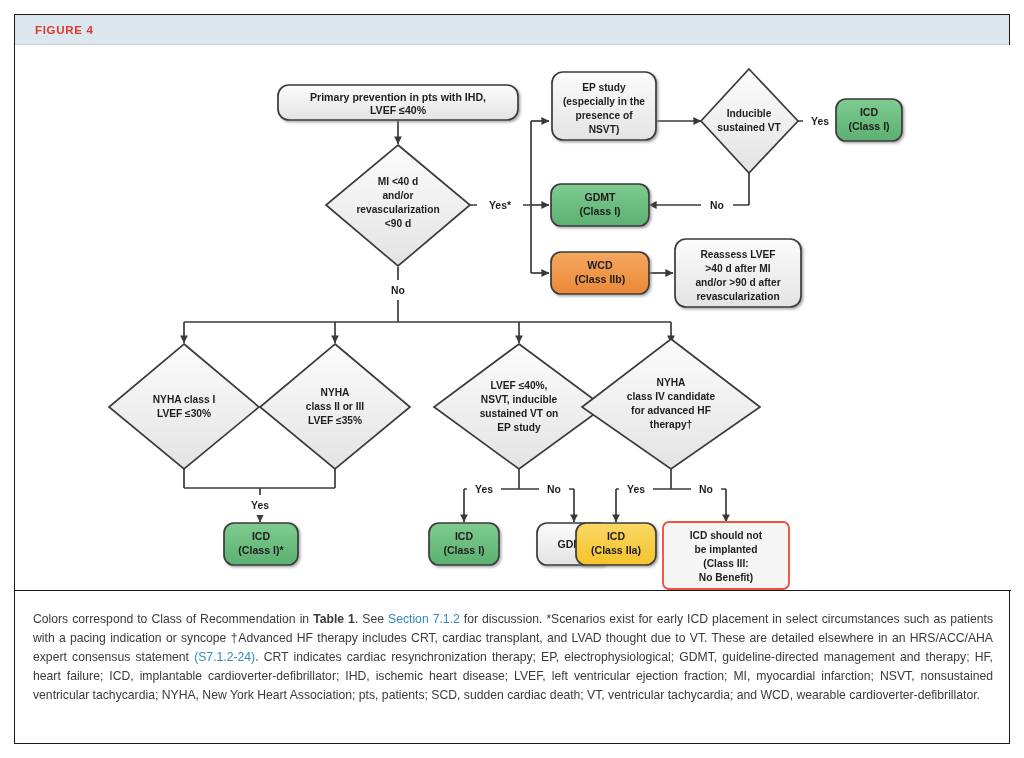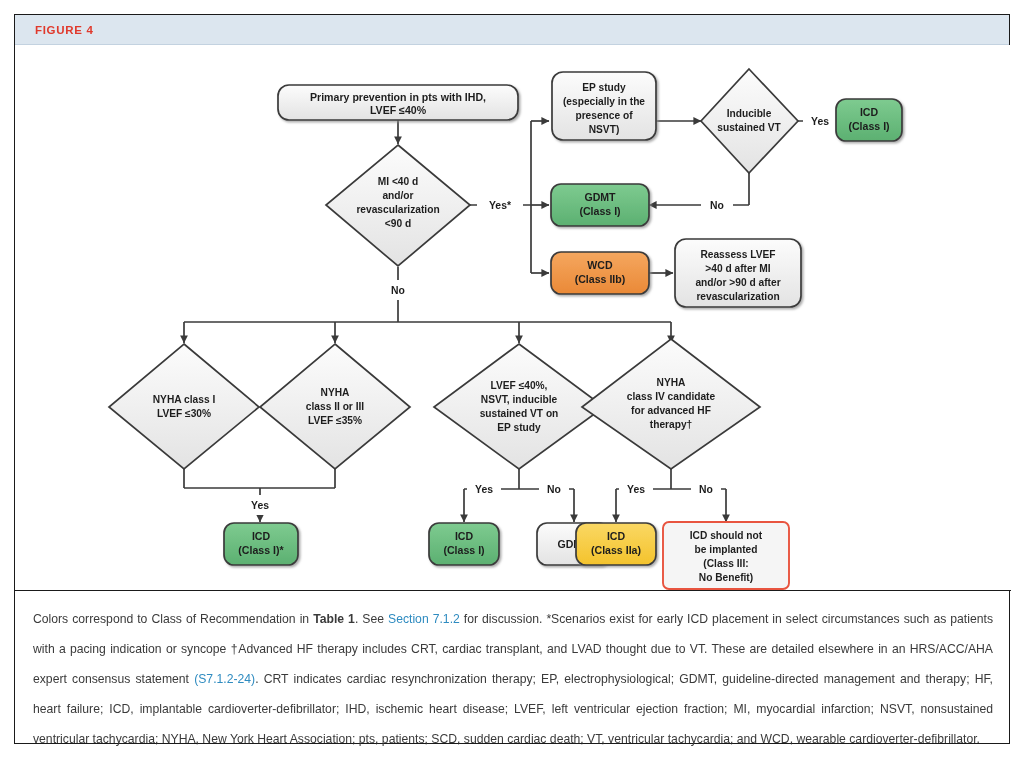--- a/index.html
+++ b/index.html
@@ -56,23 +56,23 @@
   
   .caption-rule{
     position:absolute;left:0;top:575px;
     width:996px;height:0;
     border-top:1.4px solid #1a1a1a;
   }
   .caption{
     position:absolute;left:0;top:575px;
     width:996px;
     box-sizing:border-box;
-    padding:14px 18px 0 18px;
+    padding:20px 18px 0 18px;
     font-size:12.2px;
-    line-height:30px;
+    line-height:19px;
     color:#3a3a3a;
     text-align:justify;
   }
   .caption b{font-weight:bold;color:#3a3a3a;}
   .lnk{color:#2e8bc0;}
   .lnk-b{color:#2e8bc0;font-weight:bold;}
 
   
   .nodeText{
     font-family:"Liberation Sans","DejaVu Sans",sans-serif;

